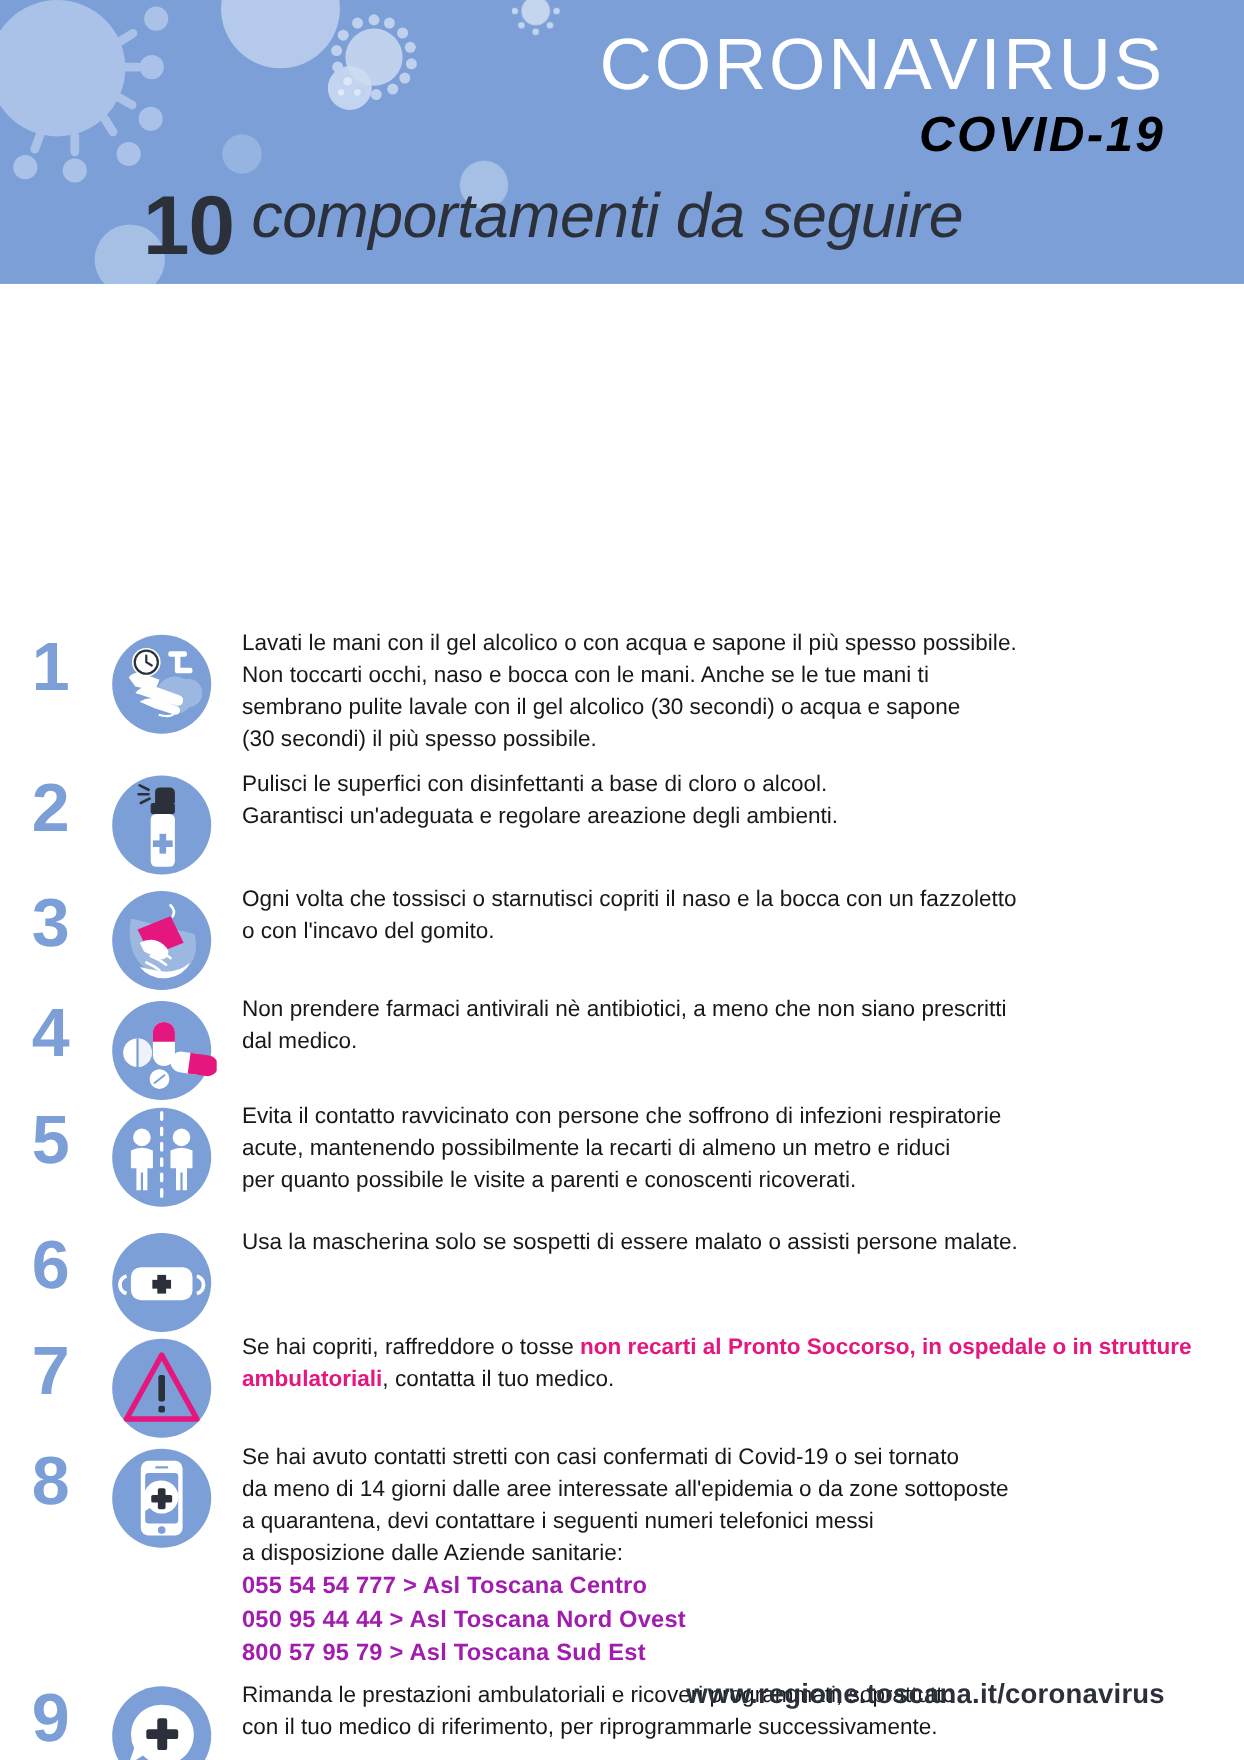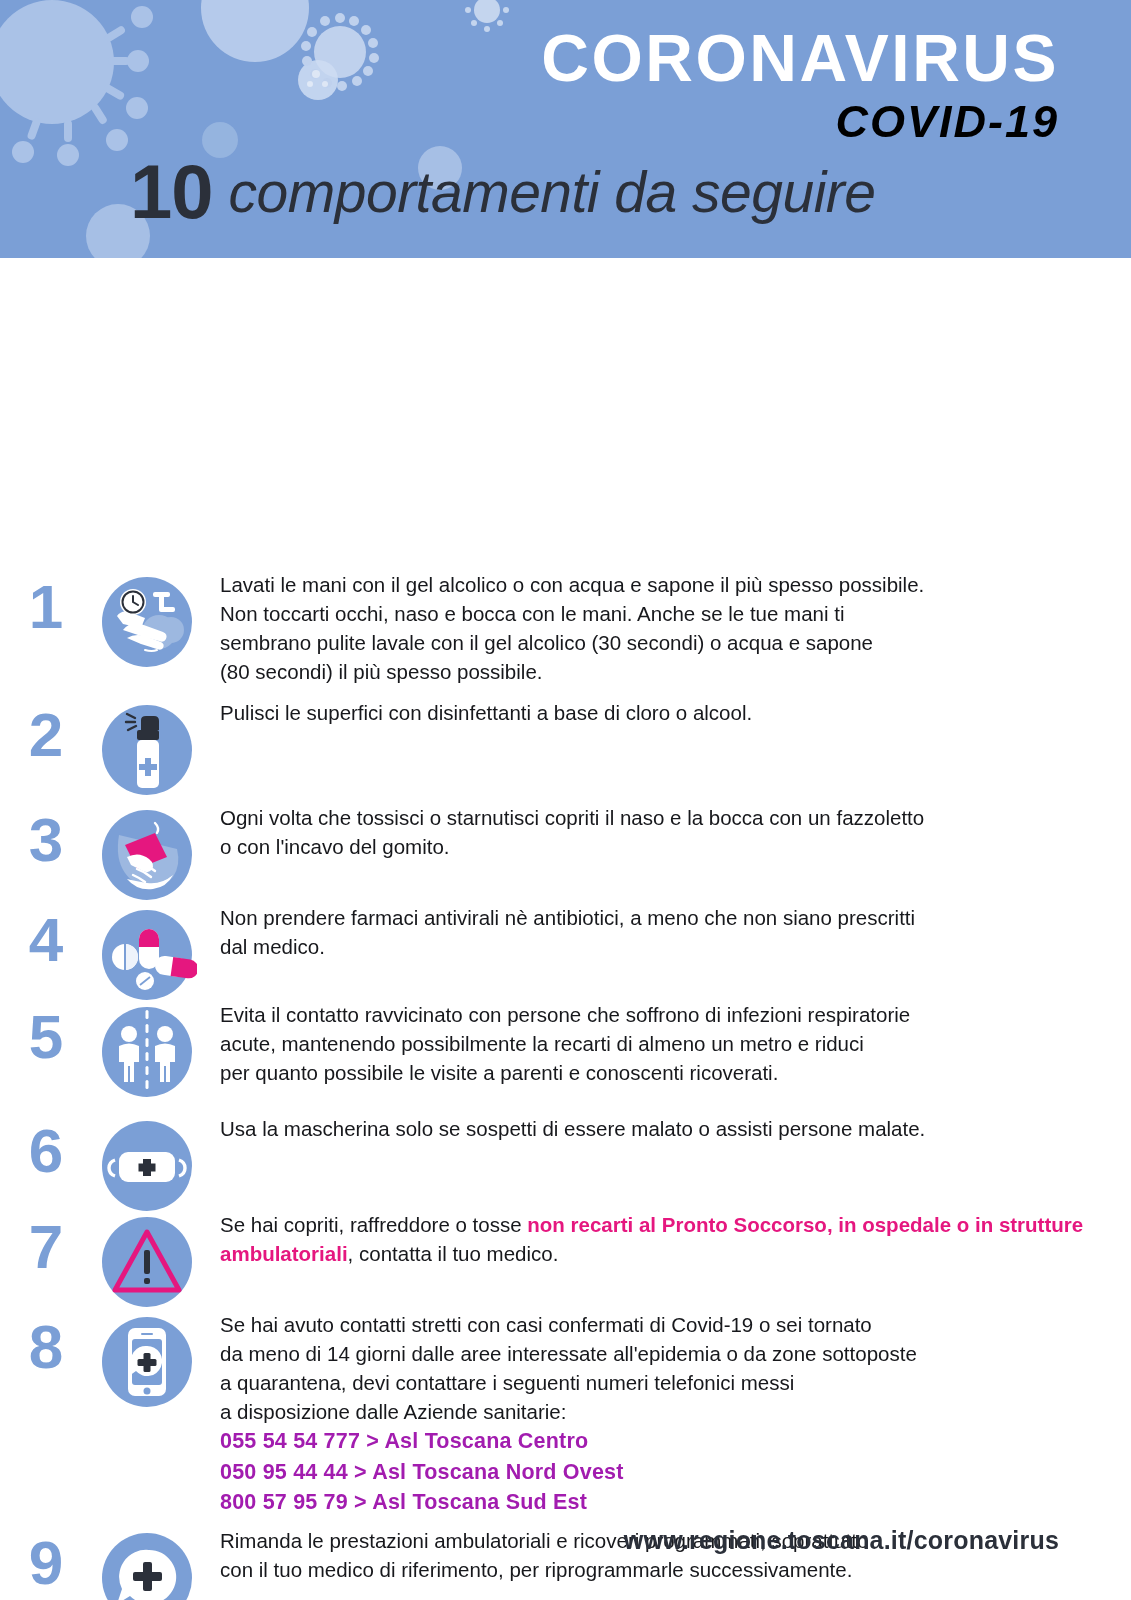--- a/index.html
+++ b/index.html
@@ -32,42 +32,42 @@
   }
   .header-text {
     position: absolute;
     right: 72px;
     top: 24px;
     text-align: right;
     z-index: 3;
   }
   .title-main {
     font-size: 66px;
-    font-weight: bold;
+    font-weight: normal;
     color: #ffffff;
     letter-spacing: 2.5px;
     line-height: 1.05;
     white-space: nowrap;
   }
   .title-sub {
     font-size: 45px;
     font-weight: bold;
     font-style: italic;
     color: #000000;
     letter-spacing: 2px;
     line-height: 1.1;
     margin-top: 4px;
     white-space: nowrap;
   }
   .subtitle-row {
     position: absolute;
     left: 130px;
-    bottom: 28px;
+    bottom: 14px;
     display: flex;
-    align-items: center;
+    align-items: flex-start;
     z-index: 3;
     white-space: nowrap;
   }
   .subtitle-num {
     font-size: 76px;
     font-weight: bold;
     color: #2b303a;
     line-height: 1;
     letter-spacing: -1px;
   }
@@ -243,39 +243,40 @@
         <rect x="62" y="35" width="16" height="5" rx="2" fill="#ffffff"></rect>
         <circle cx="36" cy="30" r="13" fill="#ffffff"></circle>
         <circle cx="36" cy="30" r="10.5" fill="none" stroke="#2b303a" stroke-width="2"></circle>
         <path d="M36 24 L36 30 L41 33" stroke="#2b303a" stroke-width="2" fill="none" stroke-linecap="round"></path>
       </svg>
     </div>
     <div class="txt">
       <div>Lavati le mani con il gel alcolico o con acqua e sapone il più spesso possibile.</div>
       <div>Non toccarti occhi, naso e bocca con le mani. Anche se le tue mani ti</div>
       <div>sembrano pulite lavale con il gel alcolico (30 secondi) o acqua e sapone</div>
-      <div>(80 secondi) il più spesso possibile.</div>
+      <div>(30 secondi) il più spesso possibile.</div>
     </div>
   </div>
 
   <div class="row" style="top:440px;">
     <div class="num">2</div>
     <div class="icon-wrap">
       <svg width="100" height="100" viewBox="0 0 100 100">
         <circle cx="50" cy="50" r="45" fill="#7b9fd6"></circle>
         <rect x="40" y="40" width="22" height="48" rx="5" fill="#ffffff"></rect>
         <rect x="40" y="30" width="22" height="10" rx="2" fill="#2b303a"></rect>
         <path d="M44 30 L44 20 q0 -4 5 -4 l8 0 q5 0 5 5 l0 9" fill="#2b303a"></path>
         <path d="M38 18 l-8 -4 M38 22 l-9 0 M39 26 l-8 4" stroke="#2b303a" stroke-width="2.4" stroke-linecap="round"></path>
         <rect x="48" y="58" width="6" height="18" fill="#7b9fd6"></rect>
         <rect x="42" y="64" width="18" height="6" fill="#7b9fd6"></rect>
       </svg>
     </div>
     <div class="txt">
       <div>Pulisci le superfici con disinfettanti a base di cloro o alcool.</div>
+      <div>Garantisci un'adeguata e regolare areazione degli ambienti.</div>
     </div>
   </div>
 
   <div class="row" style="top:545px;">
     <div class="num">3</div>
     <div class="icon-wrap">
       <svg width="100" height="100" viewBox="0 0 100 100">
         <circle cx="50" cy="50" r="45" fill="#7b9fd6"></circle>
         <path d="M22 30 q-4 24 6 38 q10 14 26 14 q14 0 22 -10 q8 -12 4 -28" fill="#9db8e0"></path>
         <path d="M30 74 q10 12 26 10 q14 -2 20 -14 q-12 10 -26 8 q-12 -2 -20 -4 z" fill="#ffffff"></path>

